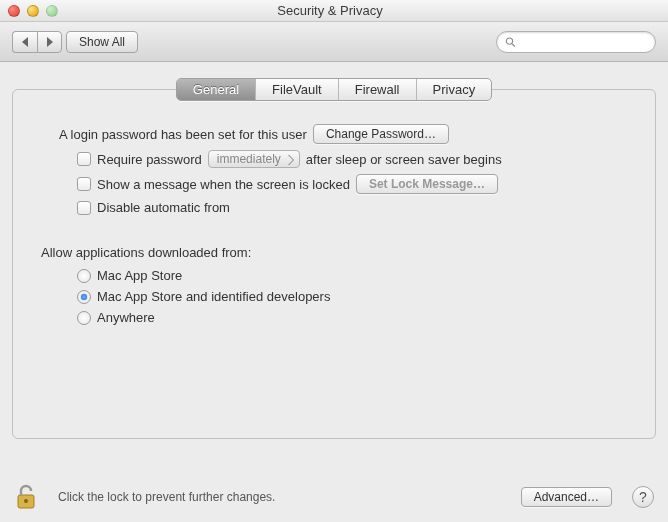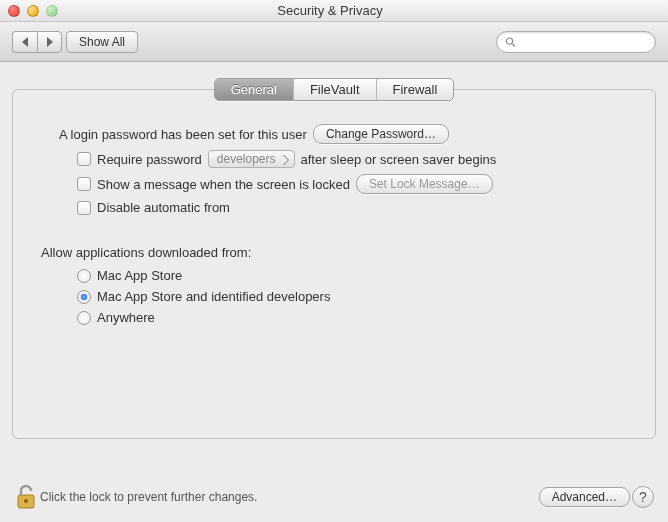--- a/index.html
+++ b/index.html
@@ -124,27 +124,27 @@
     background: #ececec;
     padding: 28px 28px 20px 28px;
     height: 350px;
     position: relative;
   }
   .row { display: flex; align-items:center; margin: 6px 0; flex-wrap: wrap; gap: 20px 6px; }
   .rowindent { padding-left: 36px; }
   .btn {
     background: linear-gradient(#fdfdfd, #e4e4e4);
     border: 1px solid #a5a5a5;
-    border-radius: 9px;
+    border-radius: 4px;
     padding: 2px 12px;
     font-size: 12px;
     color: #333;
     box-shadow: 0 1px 0 rgba(255,255,255,0.6);
   }
-  .btn.disabled { color: #999; }
+  .btn.disabled { color: #999; font-weight: bold; }
   .checkbox {
     width: 14px; height: 14px;
     border: 1px solid #a0a0a0;
     border-radius: 3px;
     background: linear-gradient(#fff,#ececec);
     display: inline-block;
     vertical-align: middle;
   }
   .select {
     border: 1px solid #b0b0b0;
@@ -178,21 +178,21 @@
     box-shadow: 0 0 1px #15509f;
   }
   .sectionlabel { margin-top: 30px; margin-bottom: 8px; }
   .footer {
     position: absolute;
     left: 0; right: 0; bottom: 0;
     height: 50px;
     display: flex;
     align-items: center;
     padding: 0 14px;
-    gap: 2px;
+    gap: 20px;
   }
   .lockicon svg { display:block; }
   .locktext { font-size: 12px; color: #555; }
   .footspacer { flex:1; }
   .helpbtn {
     width: 22px; height: 22px;
     border-radius: 50%;
     border: 1px solid #a5a5a5;
     background: linear-gradient(#fdfdfd,#e0e0e0);
     display:flex; align-items:center; justify-content:center;
@@ -236,34 +236,35 @@
     <input placeholder="" style="">
   </div>
 </div>
 
 <div class="content">
   <div class="tabbar">
     <div class="tabseg">
       <div class="tab active">General</div>
       <div class="tab">FileVault</div>
       <div class="tab">Firewall</div>
+      <div class="tab">Privacy</div>
     </div>
   </div>
 
   <div class="panel">
 
     <div class="row" style="padding-left:18px;">
       <span>A login password has been set for this user</span>
       <button class="btn">Change Password…</button>
     </div>
 
     <div class="row rowindent">
       <span class="checkbox"></span>
       <span>Require password</span>
-      <span class="select">developers</span>
+      <span class="select">immediately</span>
       <span>after sleep or screen saver begins</span>
     </div>
 
     <div class="row rowindent">
       <span class="checkbox"></span>
       <span>Show a message when the screen is locked</span>
       <button class="btn disabled">Set Lock Message…</button>
     </div>
 
     <div class="row rowindent">

